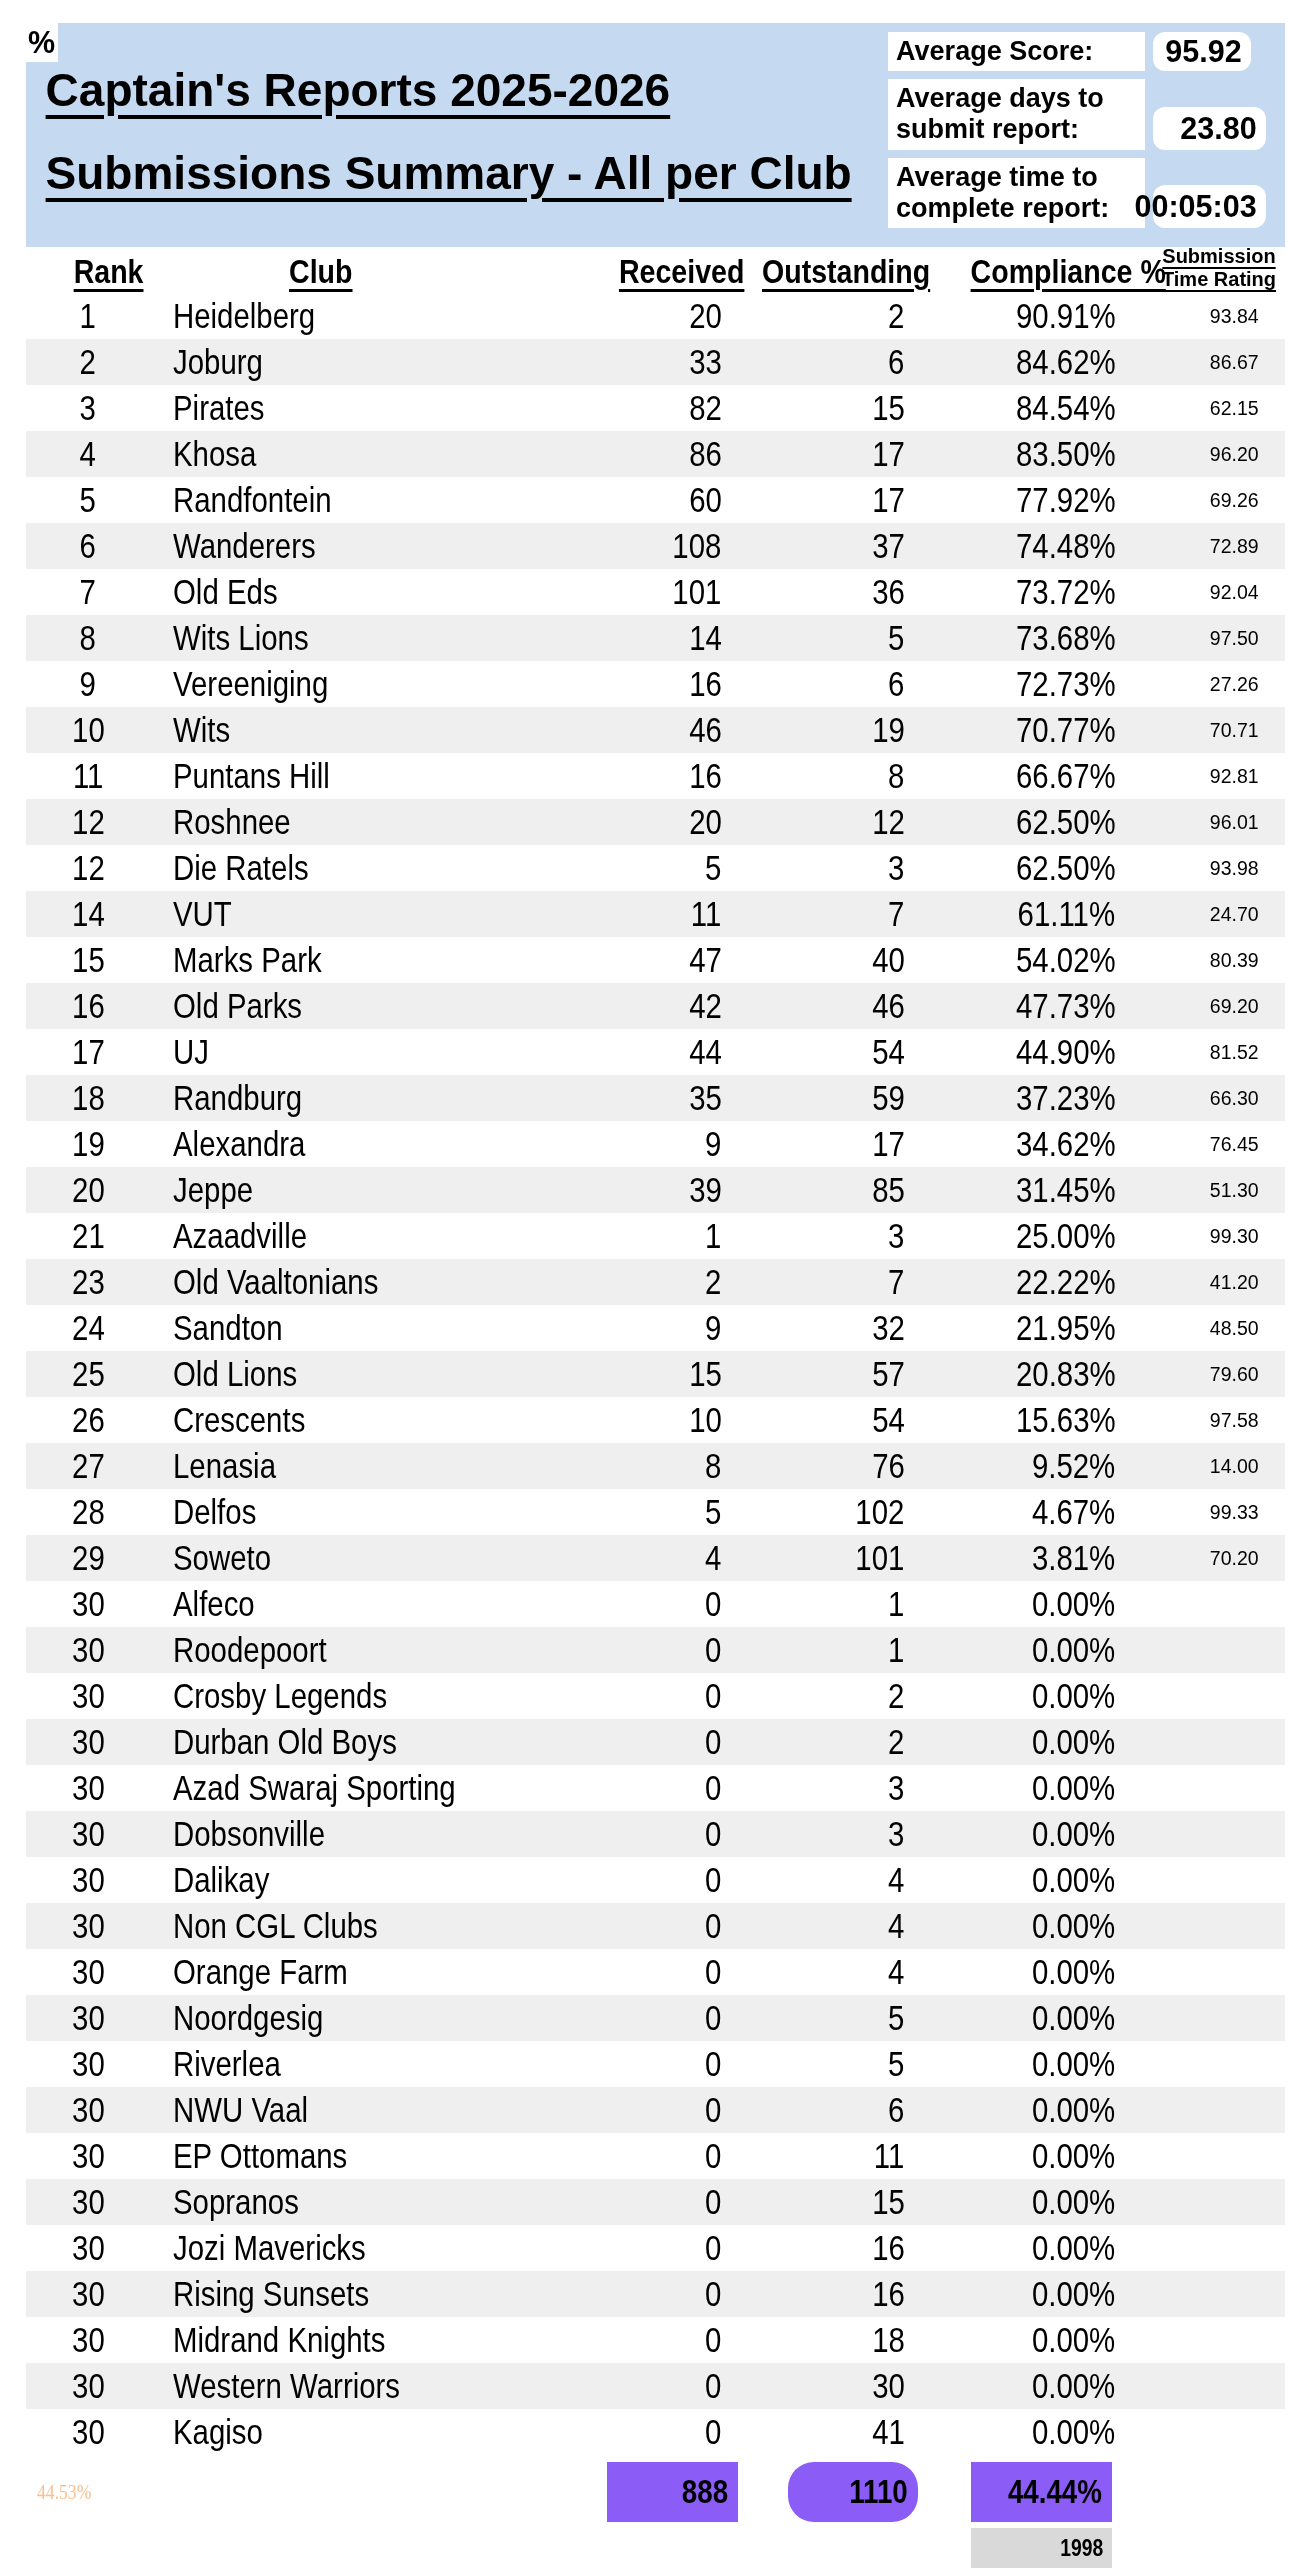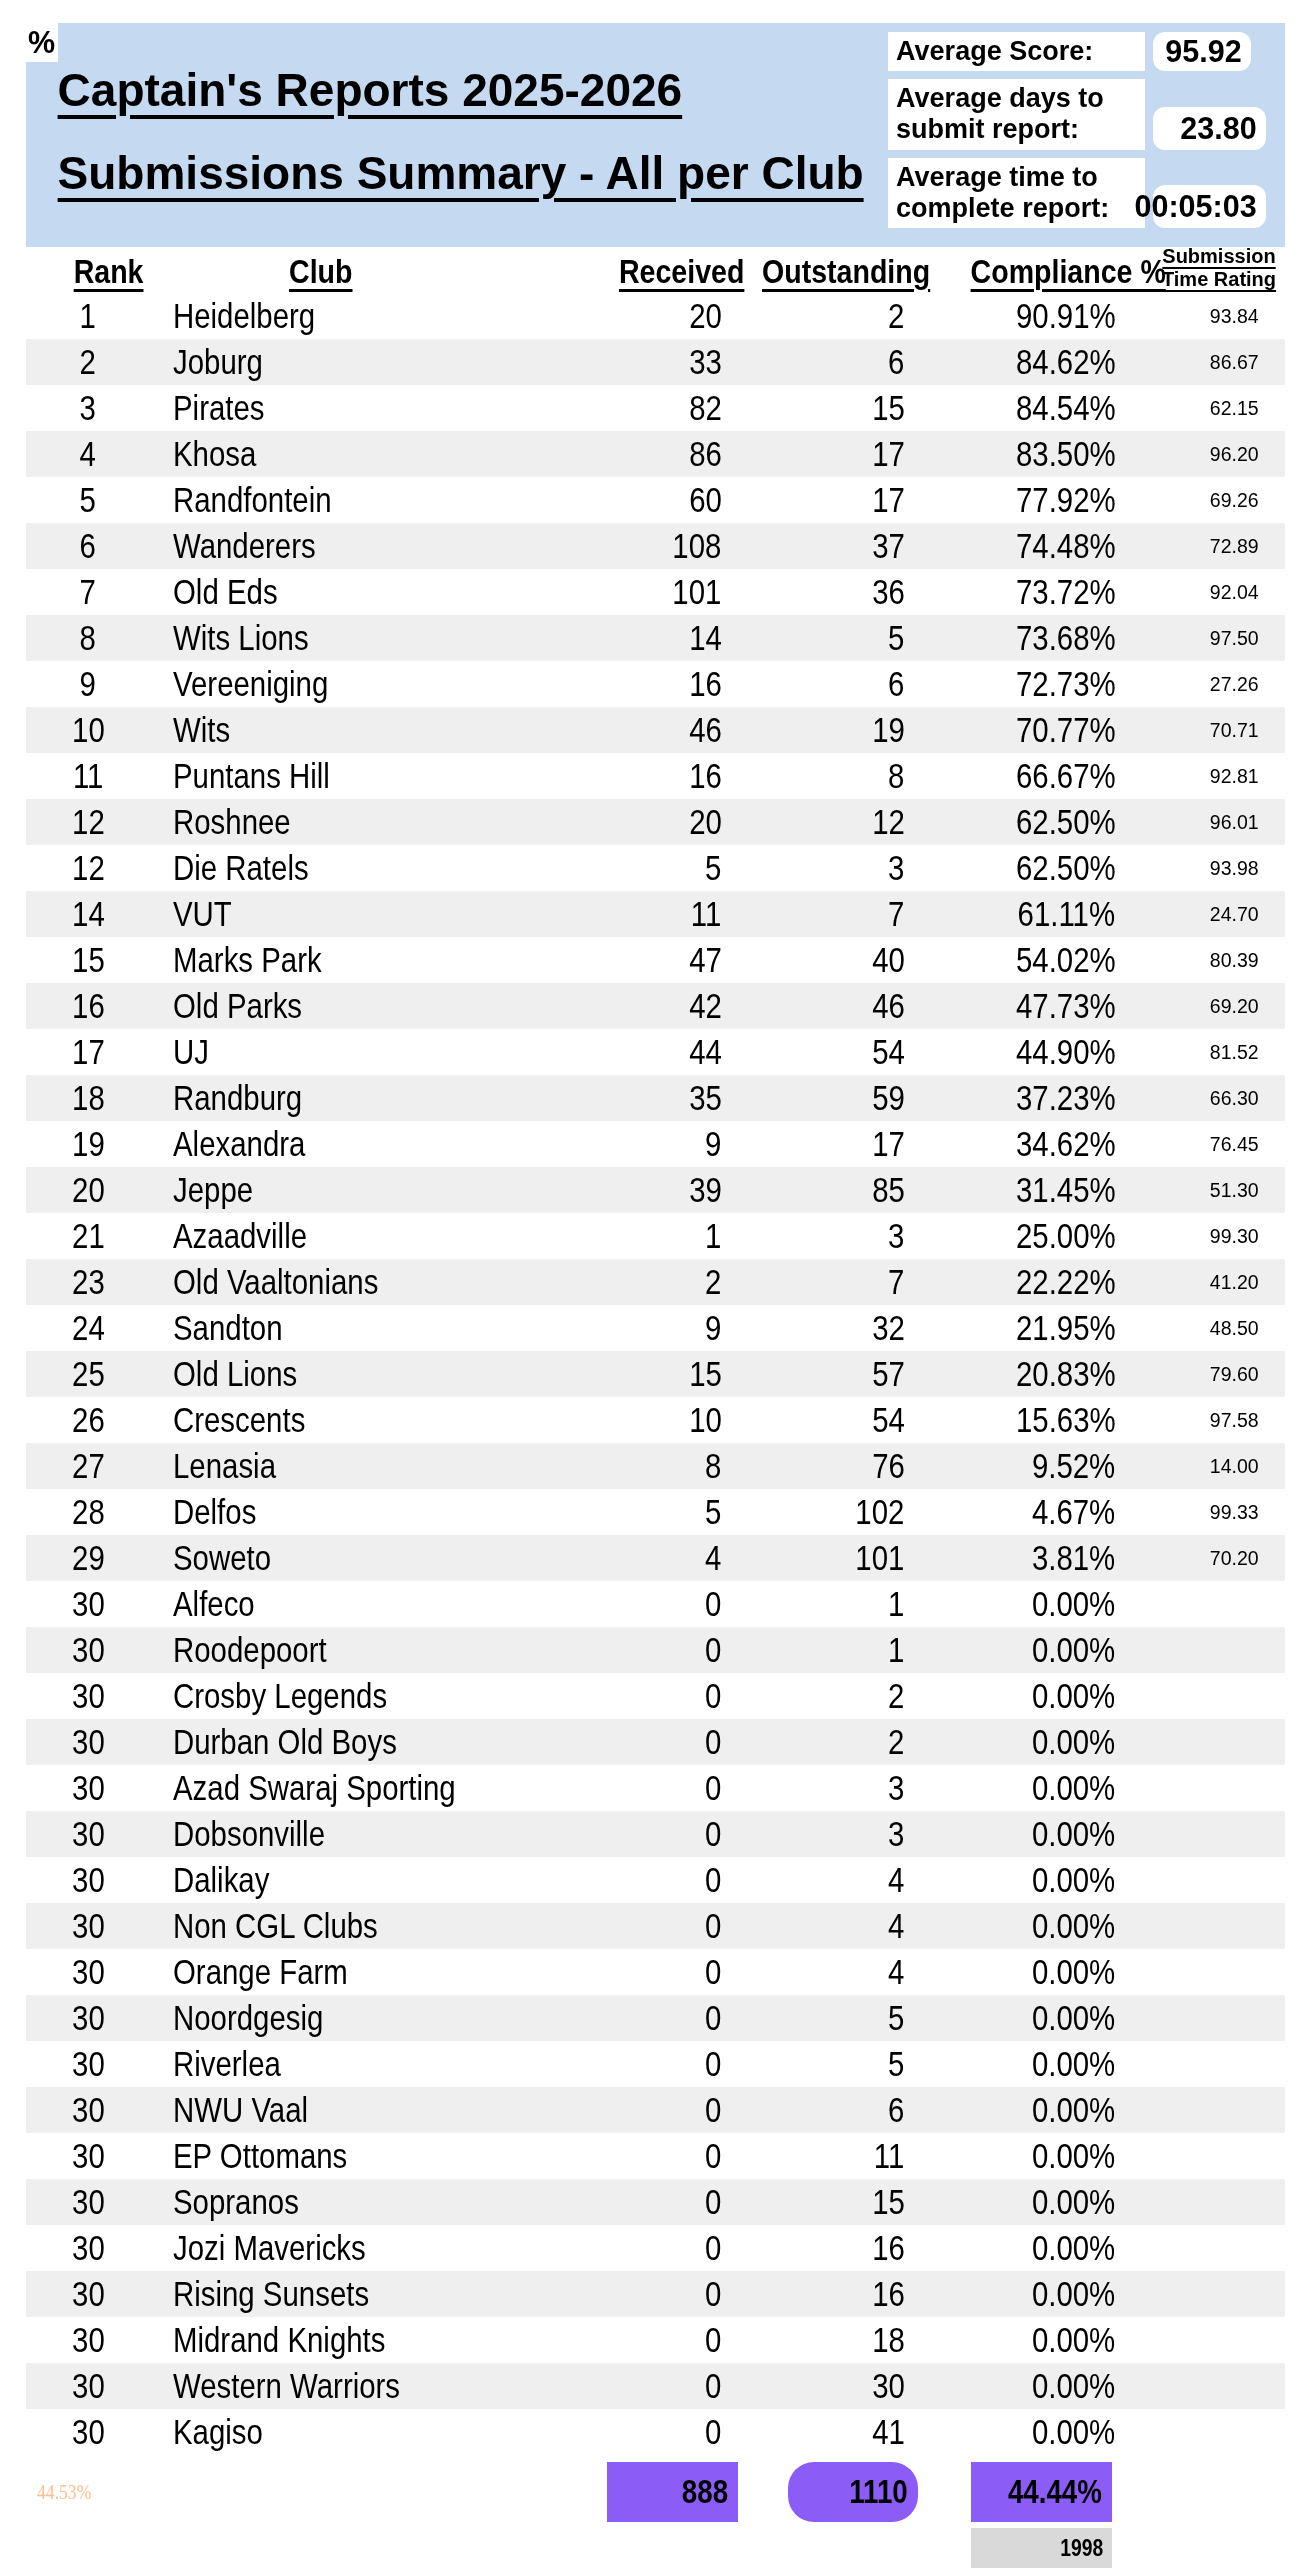--- a/index.html
+++ b/index.html
@@ -2,21 +2,21 @@
 <html style="font-size:9.8px"><head>
 <meta charset="utf-8">
 <style>
   html,body{margin:0;padding:0;background:#ffffff;}
   #page{position:relative;width:1303px;height:2576px;background:#ffffff;overflow:hidden;
         font-family:"Liberation Sans",sans-serif;color:#000;}
 
   
   .band{position:absolute;left:25.6px;top:22.6px;width:1259px;height:224px;background:#c5d9f1;}
   .title{position:absolute;left:20px;font-weight:bold;white-space:nowrap;
-         text-decoration:underline;text-decoration-thickness:4.3px;text-underline-offset:8.5px;margin-left:12px;}
+         text-decoration:underline;text-decoration-thickness:4.3px;text-underline-offset:8.5px;}
   .t1{top:40px;font-size:46px;}
   .t2{top:123px;font-size:46px;}
 
   .stat-label{position:absolute;left:862px;width:257px;background:#ffffff;
               display:flex;align-items:center;font-weight:bold;font-size:27px;
               line-height:1.15;padding-left:8.5px;box-sizing:border-box;}
   .sl0{top:9.1px;height:39px;}
   .sl1{top:56px;height:71px;}
   .sl2{top:135px;height:70px;}
   .stat-value{position:absolute;background:#ffffff;display:flex;align-items:center;

